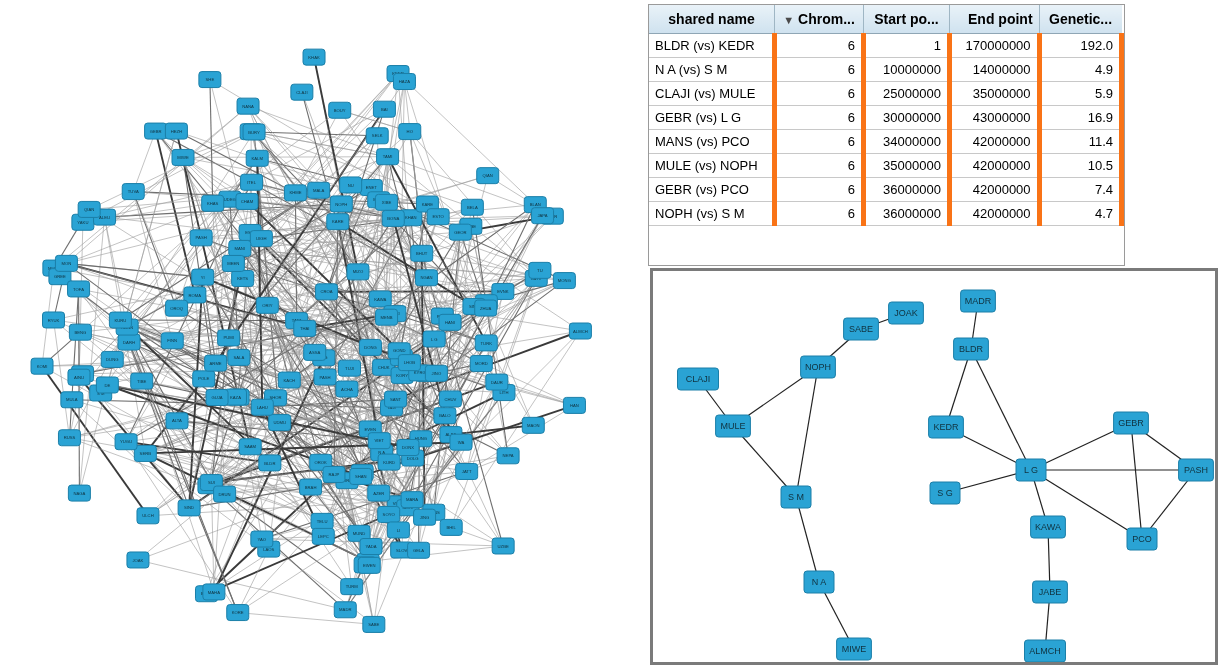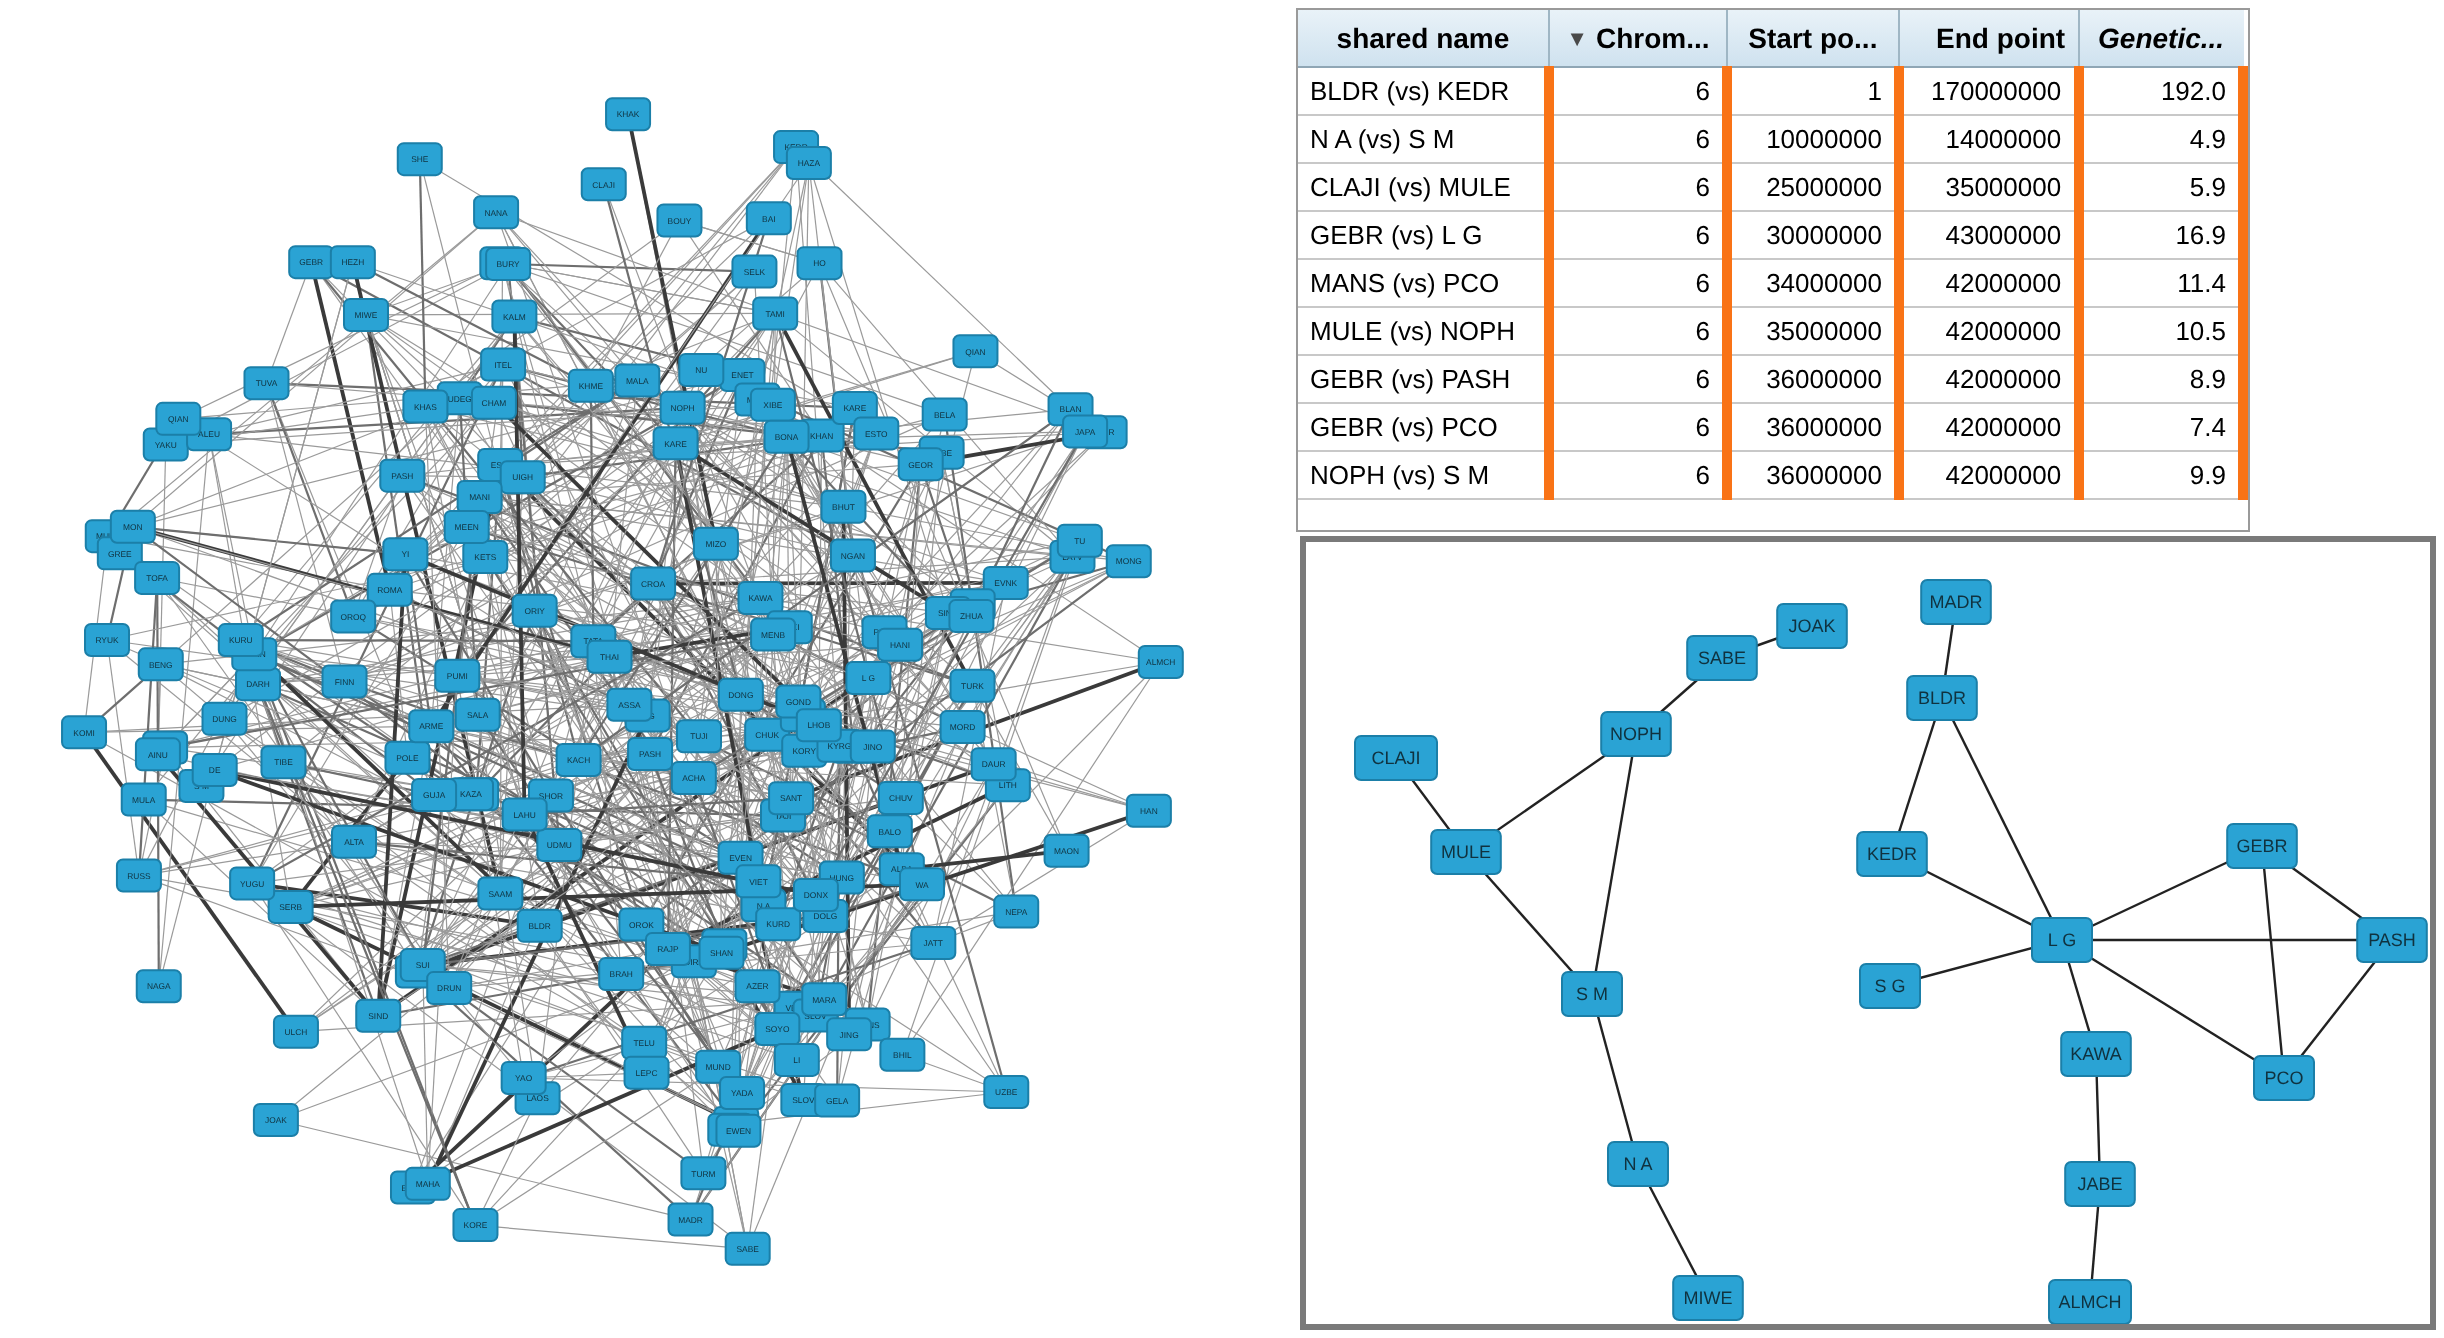--- a/index.html
+++ b/index.html
@@ -55,21 +55,21 @@
     font-size: 14px;
     padding: 4px 6px;
     text-align: center;
     white-space: nowrap;
     height: 20px;
   }
   table.data-table thead th.col-name { width: 150px; }
   table.data-table thead th.col-chrom { width: 95px; }
   table.data-table thead th.col-start { width: 110px; }
   table.data-table thead th.col-end { width: 110px; text-align: right; }
-  table.data-table thead th.col-gen { width: 100px; border-right: none; font-style: italic; }
+  table.data-table thead th.col-gen { width: 100px; border-right: none; }
   .filter-glyph {
     display: inline-block;
     margin-right: 4px;
     color: #4a4a4a;
     font-size: 11px;
     vertical-align: middle;
   }
   table.data-table tbody td {
     border-bottom: 1px solid #c8c8c8;
     border-right: 5px solid #f97316;
@@ -1684,39 +1684,32 @@
             <td class="num">11.4</td>
           </tr>
           <tr>
             <td class="txt">MULE (vs) NOPH</td>
             <td class="num">6</td>
             <td class="num">35000000</td>
             <td class="num">42000000</td>
             <td class="num">10.5</td>
           </tr>
           <tr>
-            <td class="txt">GEBR (vs) PASH</td>
-            <td class="num">6</td>
-            <td class="num">36000000</td>
-            <td class="num">42000000</td>
-            <td class="num">8.9</td>
-          </tr>
-          <tr>
             <td class="txt">GEBR (vs) PCO</td>
             <td class="num">6</td>
             <td class="num">36000000</td>
             <td class="num">42000000</td>
             <td class="num">7.4</td>
           </tr>
           <tr>
             <td class="txt">NOPH (vs) S M</td>
             <td class="num">6</td>
             <td class="num">36000000</td>
             <td class="num">42000000</td>
-            <td class="num">9.9</td>
+            <td class="num">4.7</td>
           </tr>
         </tbody>
     </table>
   </div>
 
   <div id="subnetwork-panel">
     <svg width="562" height="391" viewBox="0 0 562 391">
       <g id="sub-edges">
           <line x1="253" y1="42" x2="208" y2="58" class="sub-edge"></line>
           <line x1="208" y1="58" x2="165" y2="96" class="sub-edge"></line>

